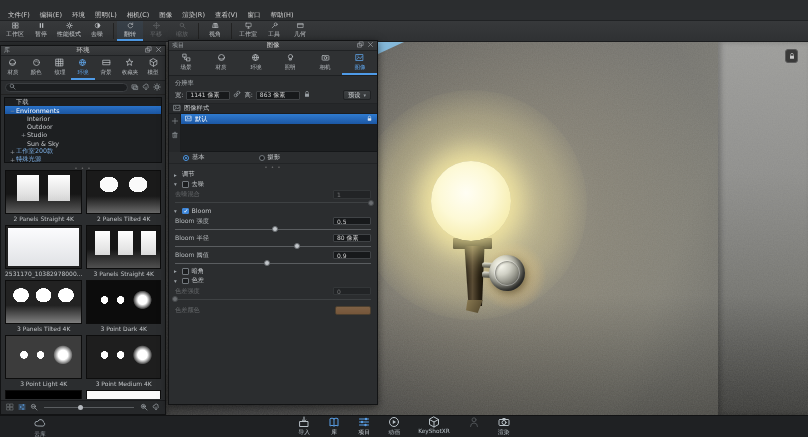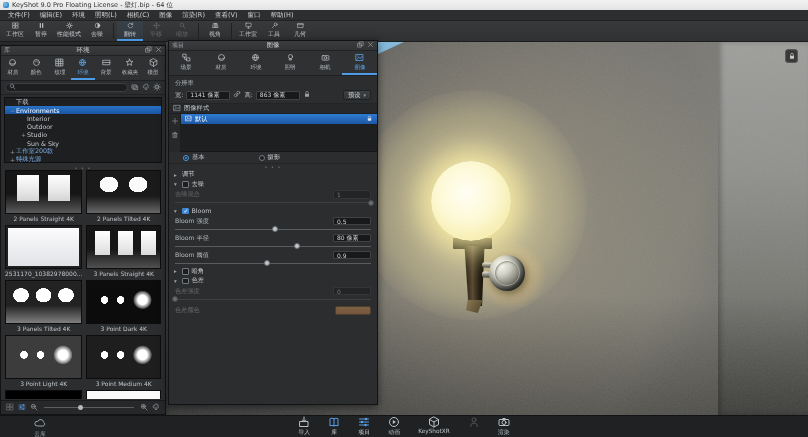--- a/index.html
+++ b/index.html
@@ -144,24 +144,20 @@
   .bitem span{font-size:5.8px;white-space:nowrap;}
   .bactive{color:#5aa0e8;}
   .bactive span{color:#cfd6da;}
   .bdis{opacity:.3;}
 </style>
 </head>
 <body>
 
 <div class="stage">
 
-  <div class="titlebar">
-    <span class="tb-ico"></span>
-    <span class="tb-title">KeyShot 9.0 Pro Floating License - 壁灯.bip - 64 位</span>
-  </div>
 
   <div class="menubar" id="menubar">
       <span class="mitem">文件(F)</span>
       <span class="mitem">编辑(E)</span>
       <span class="mitem">环境</span>
       <span class="mitem">照明(L)</span>
       <span class="mitem">相机(C)</span>
       <span class="mitem">图像</span>
       <span class="mitem">渲染(R)</span>
       <span class="mitem">查看(V)</span>

